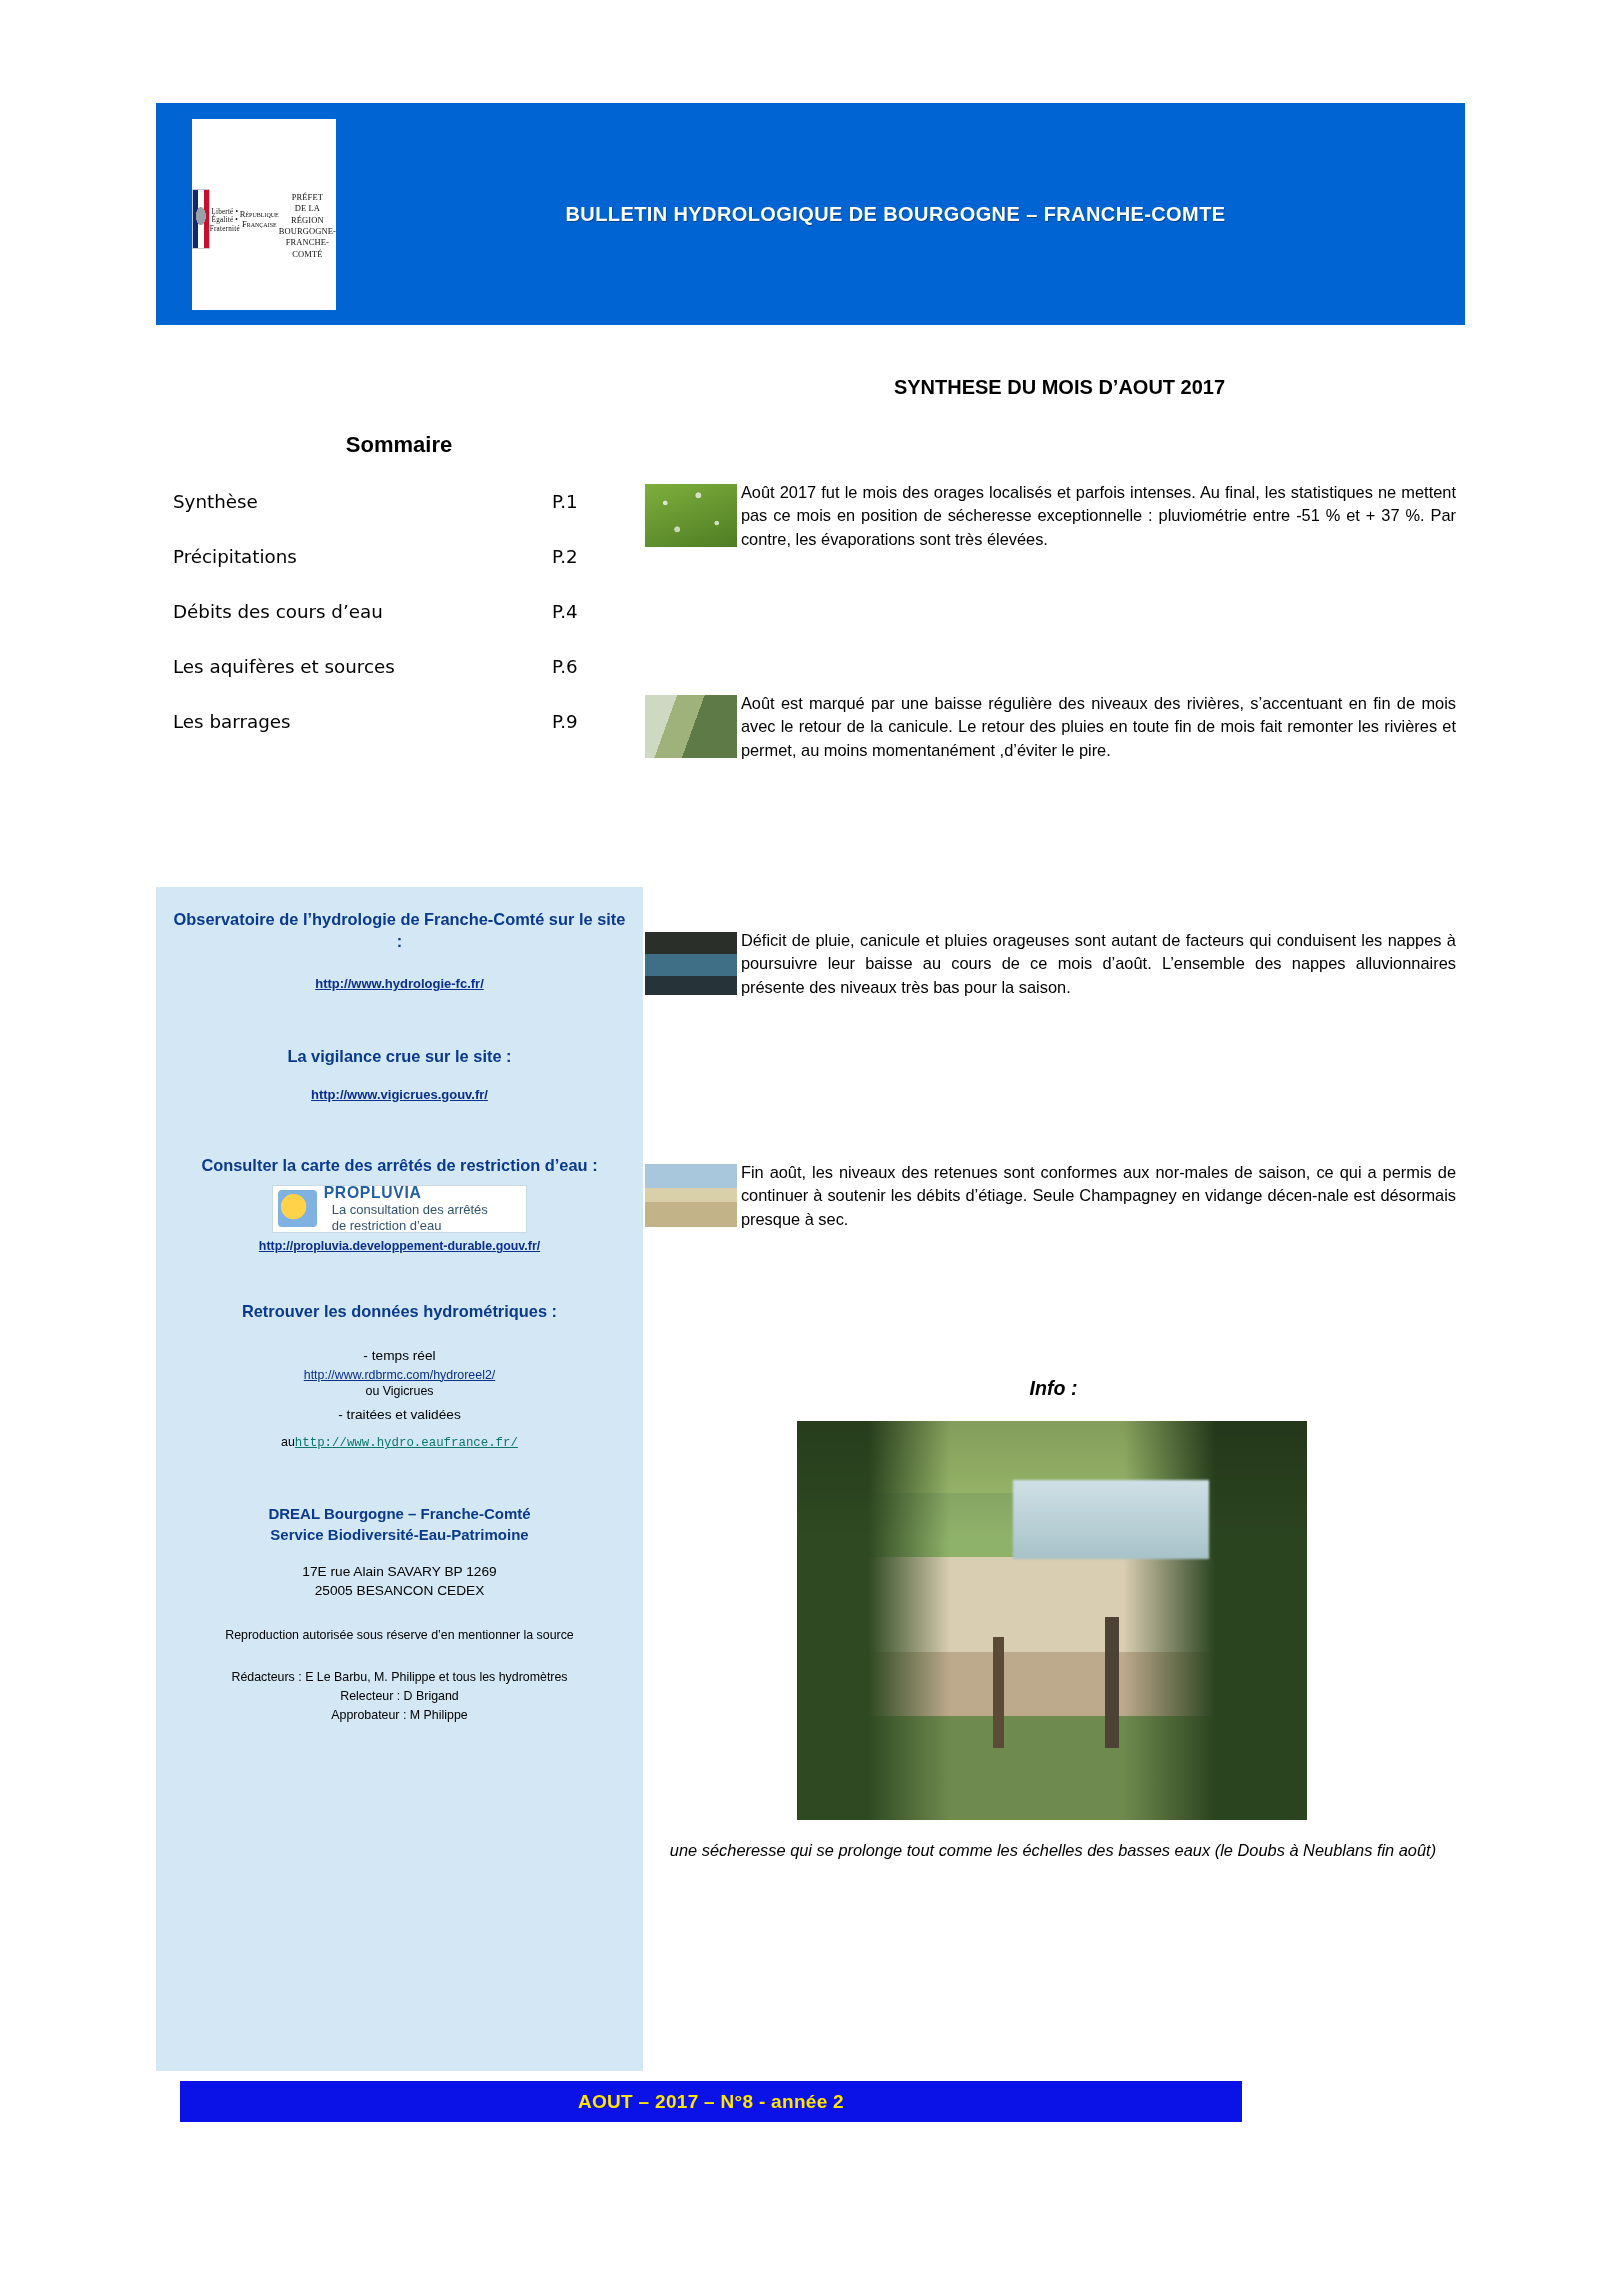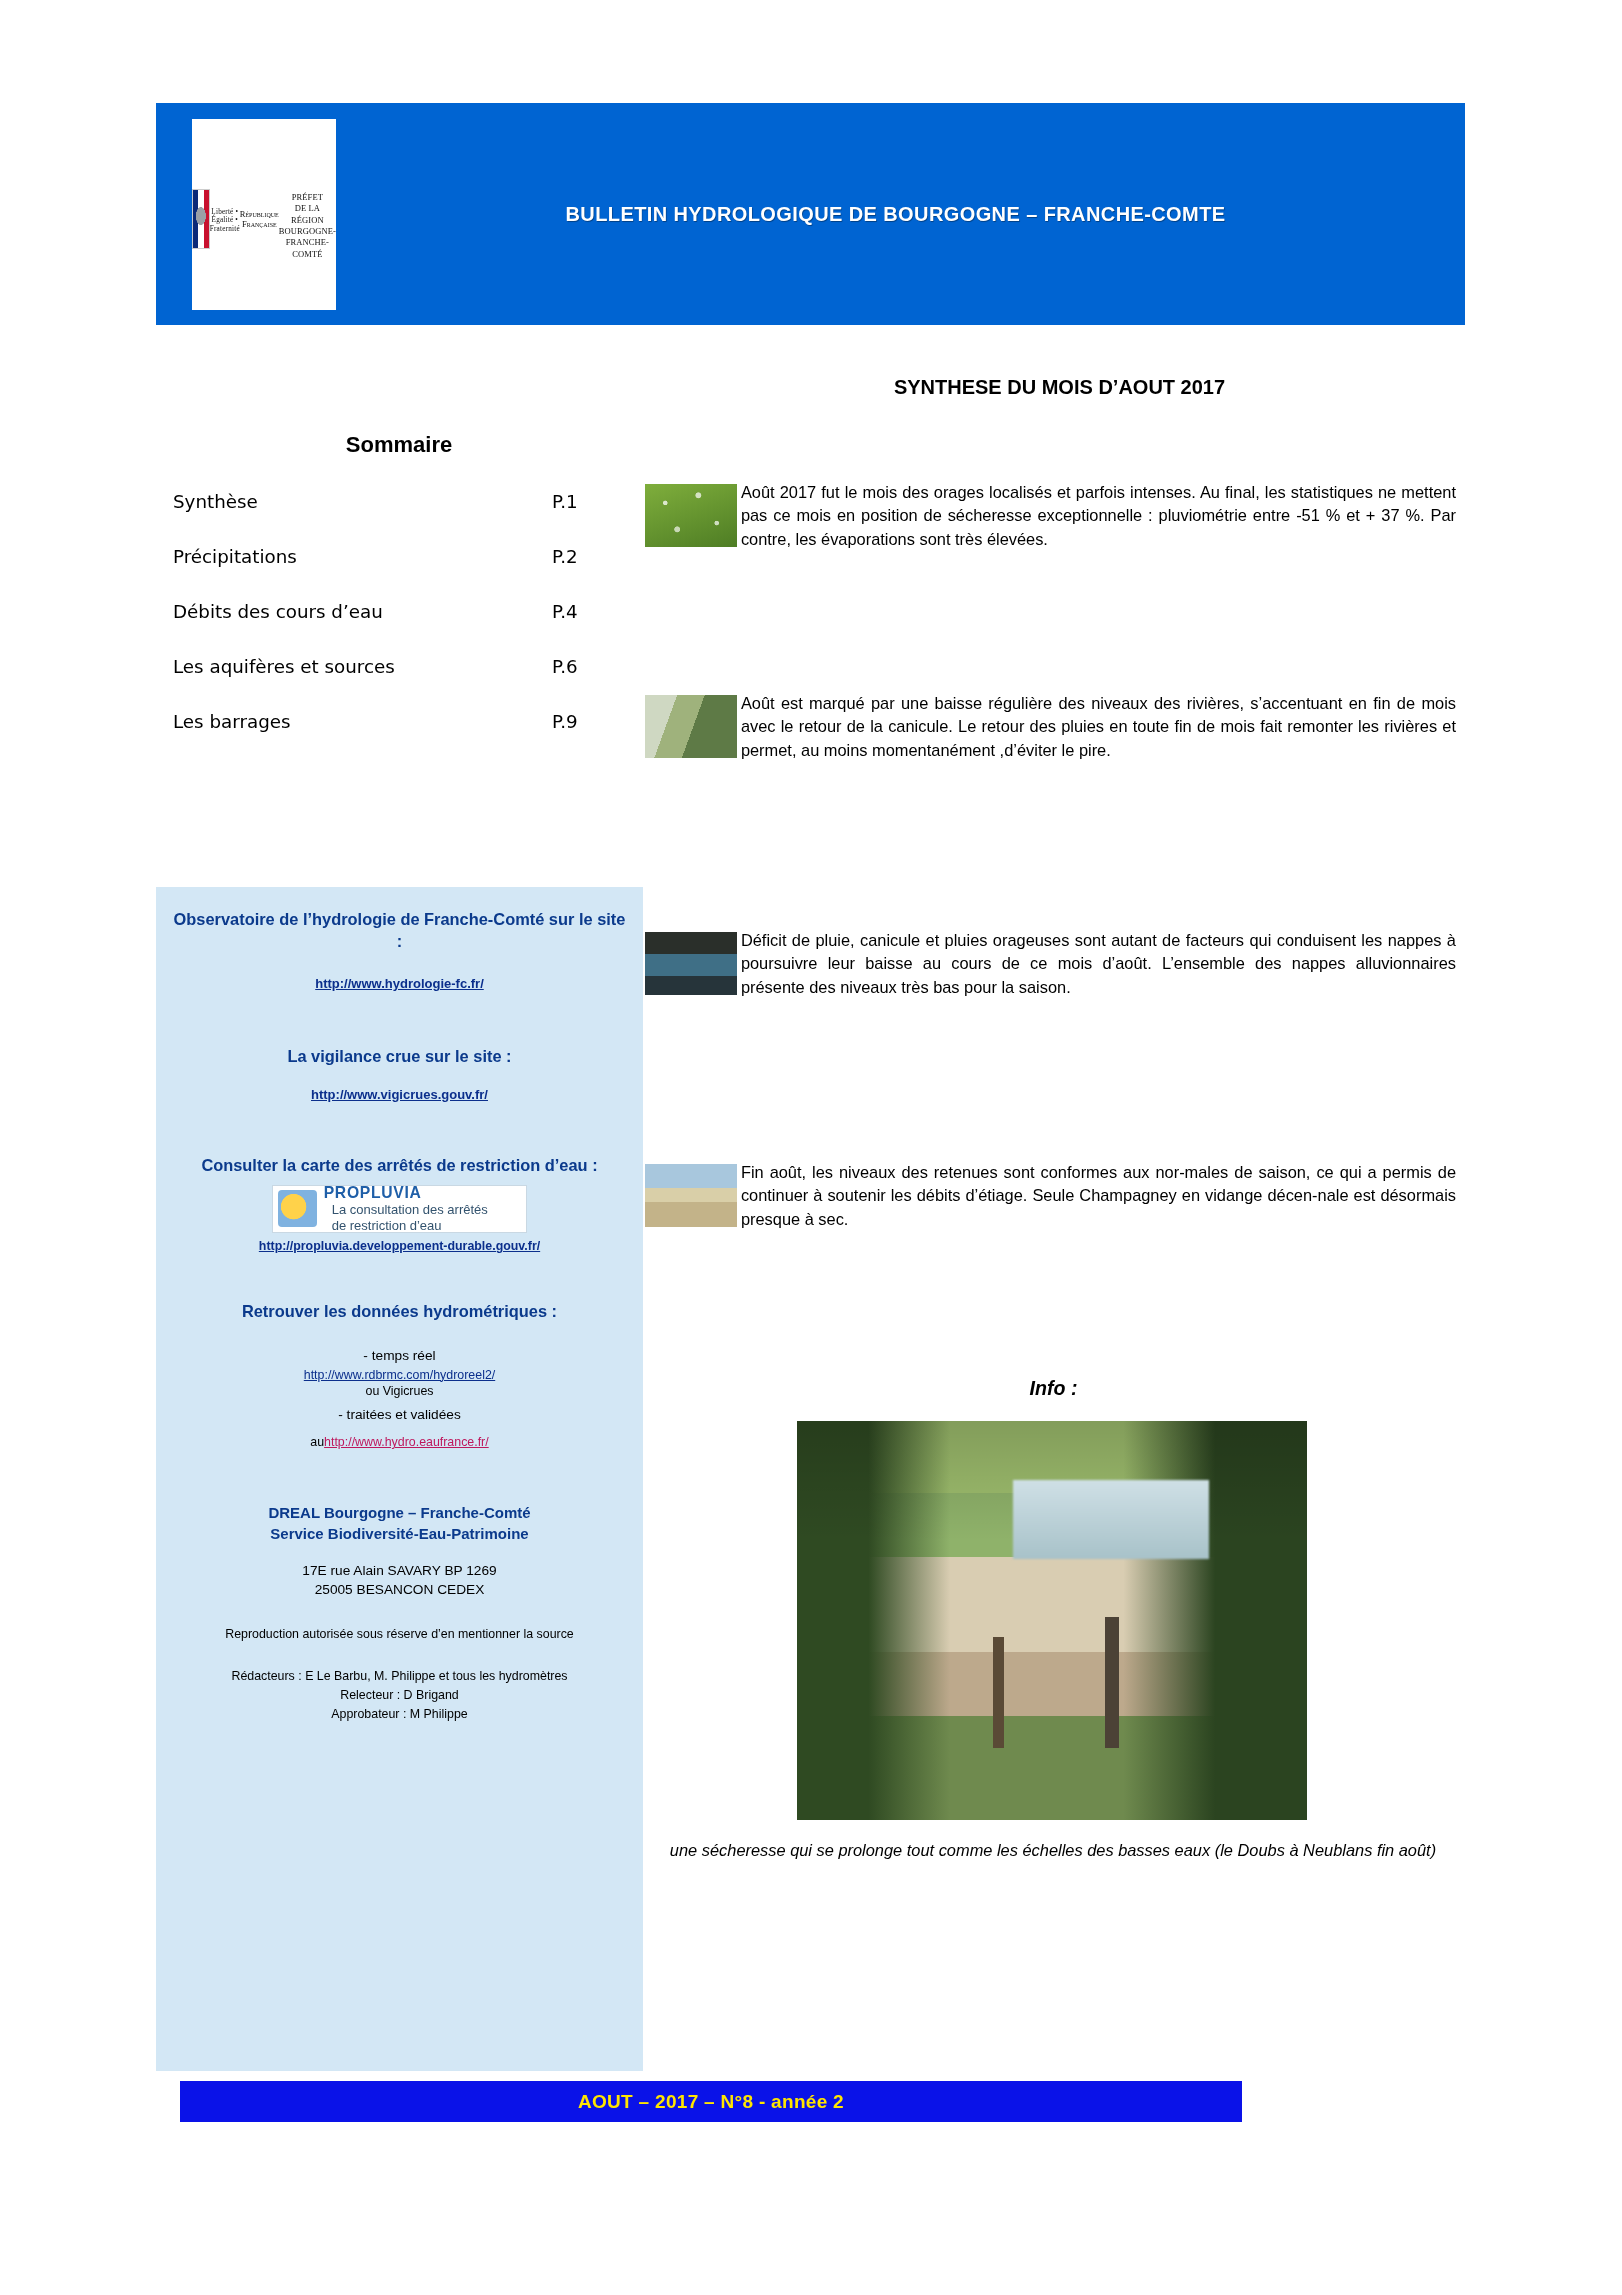--- a/index.html
+++ b/index.html
@@ -388,21 +388,21 @@
 
   <a class="panel-link" style="margin-top:2.6px;font-size:12.4px;">http://propluvia.developpement-durable.gouv.fr/</a>
 
   <div class="panel-h" style="margin-top:47px;padding:0 39px;">Retrouver les données hydrométriques :</div>
 
   <div class="panel-text" style="margin-top:24px;">- temps réel</div>
   <a class="panel-link" style="font-weight:normal;font-size:12.4px;margin-top:2.6px;">http://www.rdbrmc.com/hydroreel2/</a>
   <div class="panel-small" style="margin-top:1.3px;">ou Vigicrues</div>
   <div class="panel-text" style="margin-top:5.2px;">- traitées et validées</div>
   <div class="panel-small" style="margin-top:10.5px;">
-    <span>au</span><a style="color:#be185d;text-decoration:underline;">http://www.hydro.eaufrance.fr/</a>
+    <span>au</span><a style="color:#0f766e;text-decoration:underline;font-family:Liberation Mono, monospace;">http://www.hydro.eaufrance.fr/</a>
   </div>
 
   <div class="panel-h" style="margin-top:51px;font-size:15px;">DREAL Bourgogne – Franche-Comté</div>
   <div class="panel-h" style="margin-top:1.3px;font-size:15px;">Service Biodiversité-Eau-Patrimoine</div>
 
   <div class="panel-text" style="margin-top:17px;">17E rue Alain SAVARY BP 1269</div>
   <div class="panel-text" style="margin-top:1.3px;">25005 BESANCON CEDEX</div>
 
   <div class="panel-small" style="margin-top:26px;padding:0 38px;">Reproduction autorisée sous réserve d’en mentionner la source</div>
 

